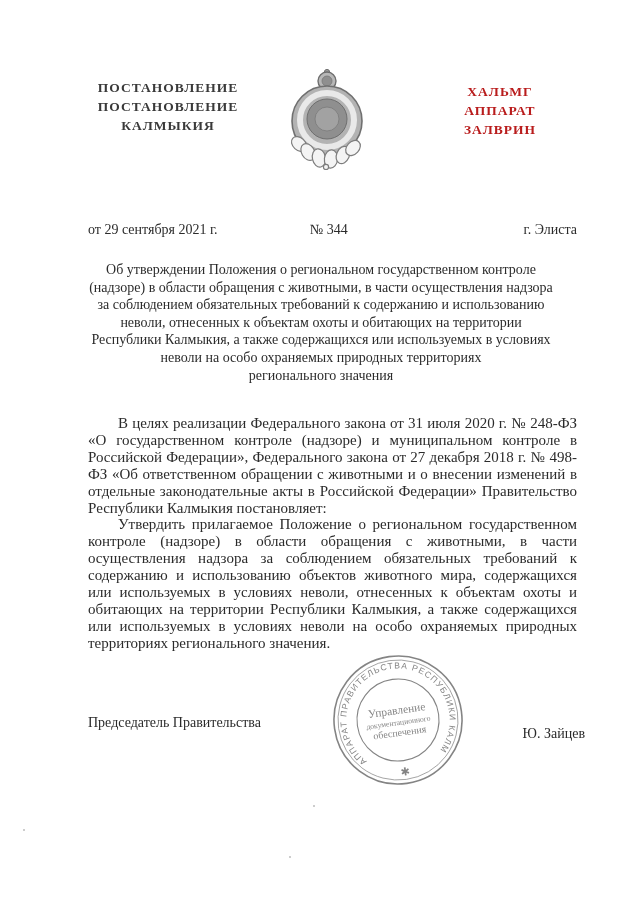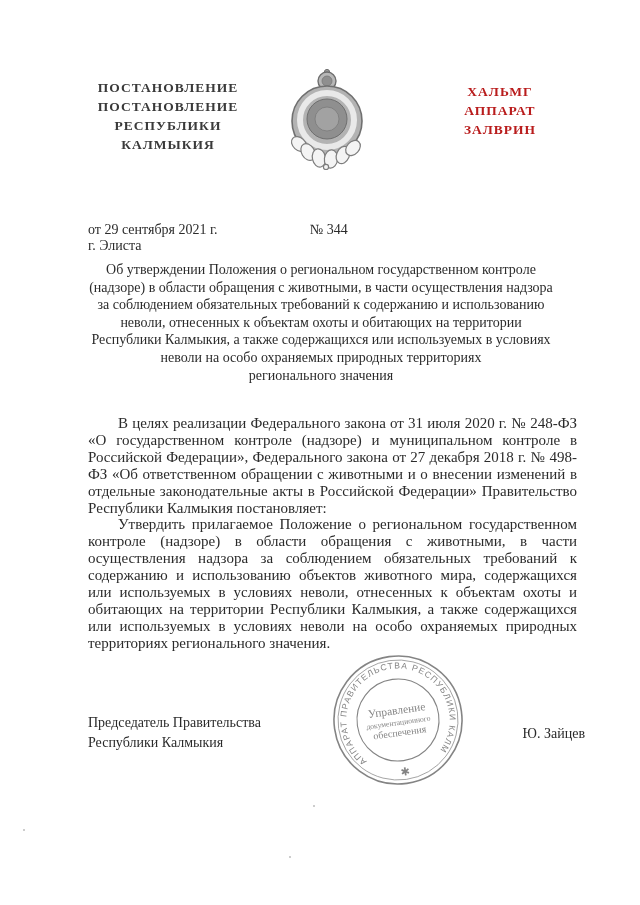--- a/index.html
+++ b/index.html
@@ -25,21 +25,20 @@
     line-height: 19px; letter-spacing: 1px; color: #b91c1c;
   }
   .emblem {
     position: absolute; left: 290px; top: 68px; width: 74px; height: 102px;
   }
   
   .meta {
     position: absolute; left: 88px; top: 222px; width: 489px;
     display: flex; justify-content: space-between; align-items: baseline;
     font-size: 14px;
-    flex-direction: column;
   }
   .meta .num { position: absolute; left: 222px; }
   
   .doc-title {
     position: absolute; left: 68px; top: 261px; width: 506px;
     text-align: center; font-size: 14px; line-height: 17.6px;
   }
   
   .body-text {
     position: absolute; left: 88px; top: 415px; width: 489px;
@@ -64,21 +63,20 @@
   .scan-speck { position: absolute; width: 2px; height: 2px; background: #bdbdbd; border-radius: 50%; }
 </style>
 </head>
 <body>
 
 <div class="page">
 
   <div class="hdr-left">
     <div>ПОСТАНОВЛЕНИЕ</div>
     <div>ПОСТАНОВЛЕНИЕ</div>
-    <div>РЕСПУБЛИКИ</div>
     <div>КАЛМЫКИЯ</div>
   </div>
 
   <div class="emblem">
     <svg width="74" height="102" viewBox="0 0 74 102">
 
       <circle cx="37" cy="4" r="2.6" fill="#9a9a9a" stroke="#6e6e6e" stroke-width="1"></circle>
       <circle cx="37" cy="13" r="9" fill="#b8b8b8" stroke="#6e6e6e" stroke-width="1.4"></circle>
       <circle cx="37" cy="13" r="5" fill="#8f8f8f" stroke="#777777" stroke-width="0.8"></circle>
 
@@ -137,21 +135,20 @@
       </text>
       <text x="0" y="56" text-anchor="middle" font-size="11" fill="#6a6a6a">✱</text>
       <text x="0" y="-6" text-anchor="middle" font-family="Liberation Serif, serif" font-size="11.5" fill="#6a6a6a">Управление</text>
       <text x="0" y="5" text-anchor="middle" font-family="Liberation Serif, serif" font-size="7.6" fill="#6a6a6a">документационного</text>
       <text x="0" y="16" text-anchor="middle" font-family="Liberation Serif, serif" font-size="10" fill="#6a6a6a">обеспечения</text>
     </svg>
   </div>
 
   <div class="sign-left">
     <div>Председатель Правительства</div>
-    <div>Республики Калмыкия</div>
   </div>
   <div class="sign-name">Ю. Зайцев</div>
 
   <span class="scan-speck" style="left:313px; top:805px;"></span>
   <span class="scan-speck" style="left:23px; top:829px;"></span>
   <span class="scan-speck" style="left:289px; top:856px;"></span>
 
 </div>
 
 </body></html>

